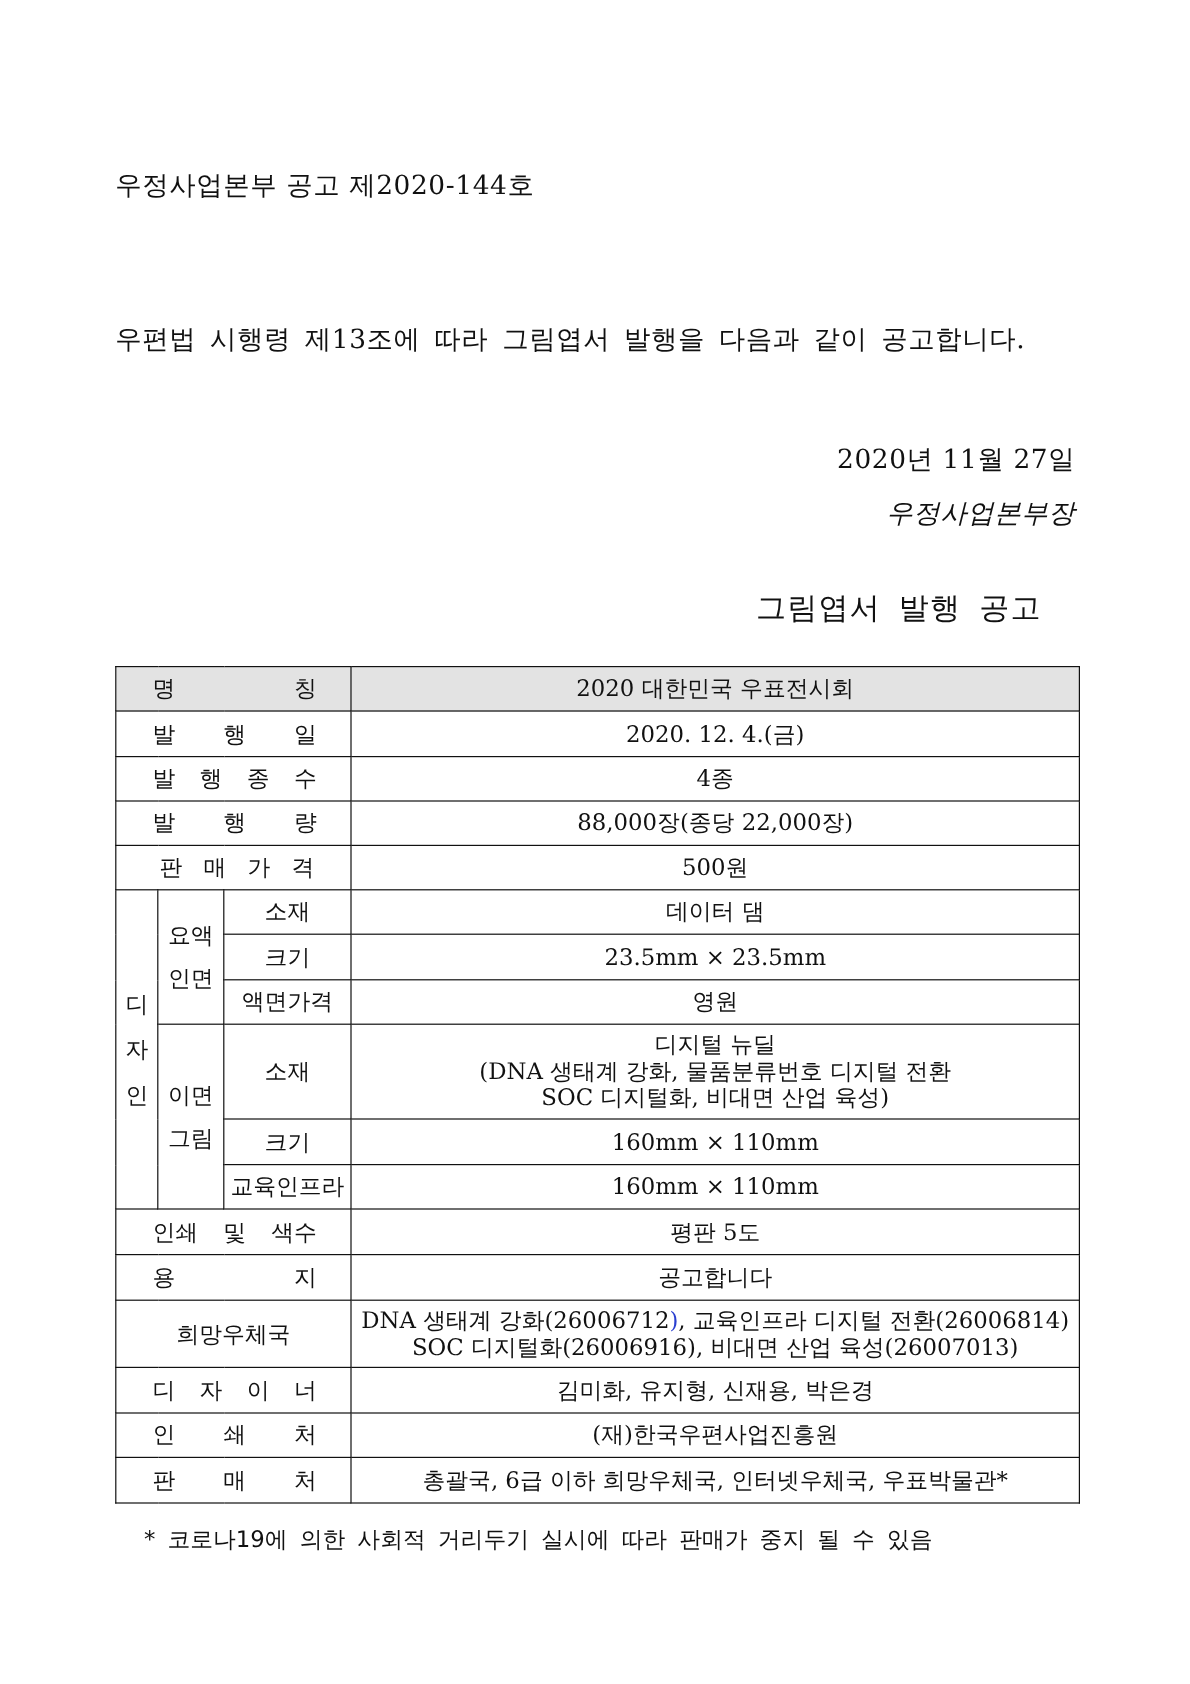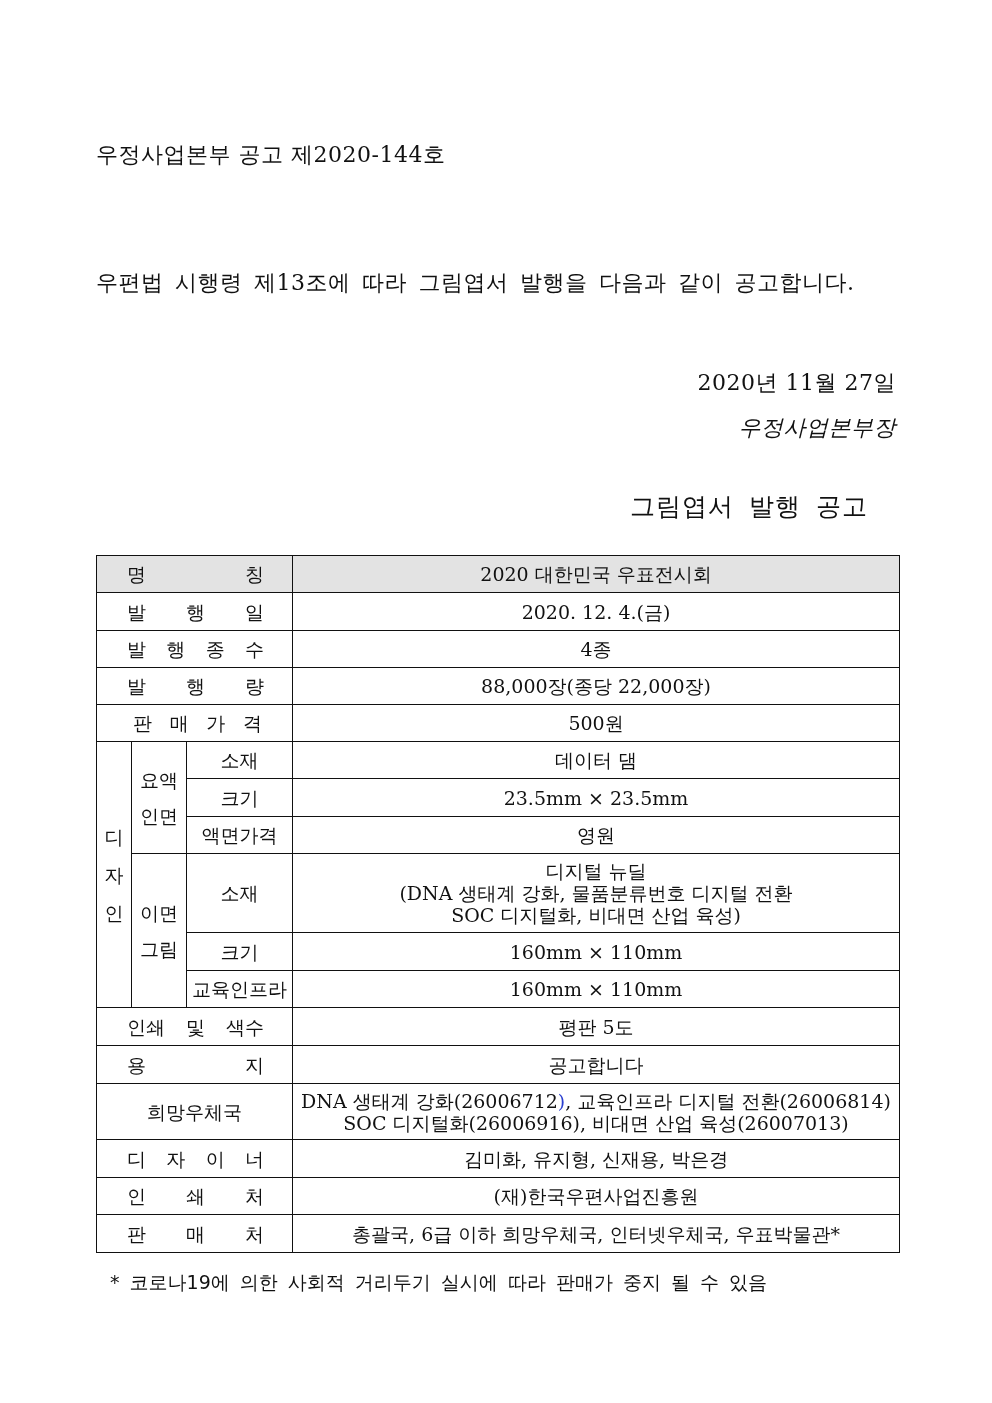--- a/index.html
+++ b/index.html
@@ -24,21 +24,21 @@
     border: 1.3px solid #111; text-align: center; vertical-align: middle;
     padding: 0; line-height: 22px;
   }
   #spec tr.header td { background: #e3e3e3; }
   td.lbl-cell { padding: 0 28px 0 30px !important; }
   .spread { display: flex; justify-content: space-between; }
   .vtext { line-height: 38px; }
   .vtext2 { line-height: 36px; }
   .multi { line-height: 22px; }
   #footnote {
-    position: absolute; left: 110px; top: 1270px; font-size: 19px;
+    position: absolute; left: 120px; top: 1270px; font-size: 19px;
     font-family: "DejaVu Sans", "Liberation Sans", sans-serif; white-space: nowrap; word-spacing: 4px;
   }
   .blue { color: #2a3fd0; }
 </style>
 </head>
 <body>
 
 <div class="line" id="notice-no">우정사업본부 공고 제2020-144호</div>
 <div class="line" id="intro">우편법 시행령 제13조에 따라 그림엽서 발행을 다음과 같이 공고합니다.</div>
 <div class="line" id="date">2020년 11월 27일</div>

